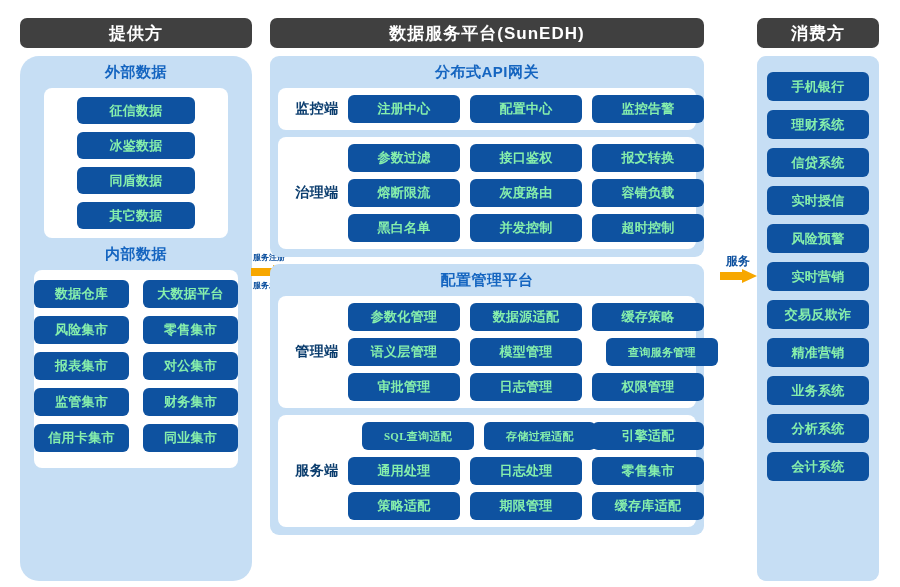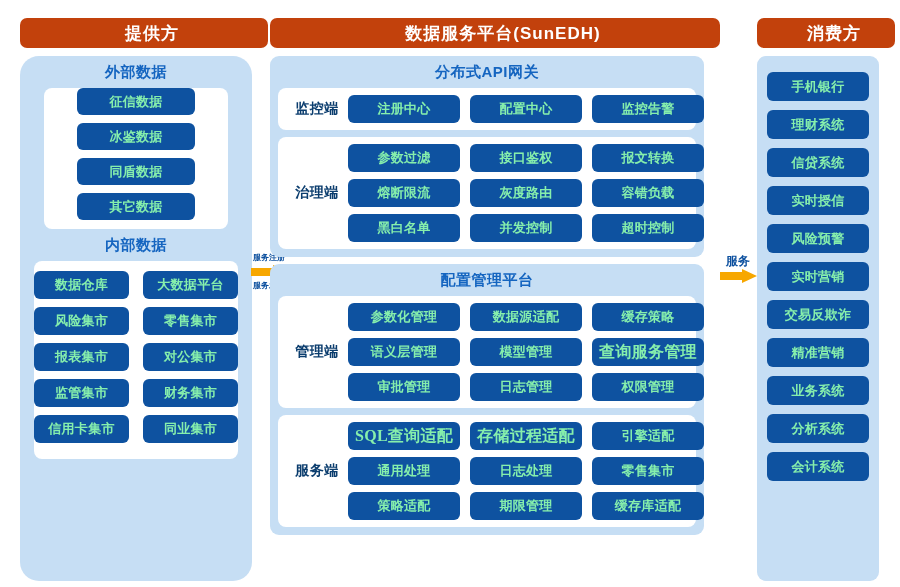--- a/index.html
+++ b/index.html
@@ -23,29 +23,28 @@
   }
 
   
   .col {
     position: absolute;
     top: 18px;
   }
   .col-header {
     height: 30px;
     border-radius: 7px;
-    background: #c2410c;
+    background: #404040;
     color: #ffffff;
     font-size: 17px;
     font-weight: bold;
     letter-spacing: 1px;
     display: flex;
     align-items: center;
     justify-content: center;
-    padding-left: 16px;
   }
   .col-body {
     margin-top: 8px;
     background: #c7deF5;
     background: #c6def4;
     border-radius: 9px;
     box-sizing: border-box;
   }
 
   
@@ -75,21 +74,21 @@
     justify-content: center;
     box-sizing: border-box;
     letter-spacing: .3px;
     white-space: nowrap;
   }
 
   
   #col-provider { left: 20px; width: 232px; }
   #col-provider .col-header { width: 232px; }
   #col-provider .col-body { width: 232px; height: 525px; padding: 0 10px; border-radius: 19px; }
-  .ext-card { margin: 0 14px; padding: 0 0 9px 0; }
+  .ext-card { margin: 0 14px; padding: 9px 0 9px 0; }
   .ext-card .pill { width: 118px; height: 27px; margin: 0 auto 8px auto; }
   .ext-card .pill:last-child { margin-bottom: 0; }
   .int-card { margin: 0 4px; padding: 10px 0 16px 0; }
   .int-grid {
     display: grid;
     grid-template-columns: repeat(2, 95px);
     gap: 8px 14px;
     justify-content: center;
   }
   .int-grid .pill { width: 95px; height: 28px; }
@@ -124,21 +123,21 @@
     letter-spacing: .5px;
   }
   .row-grid {
     display: grid;
     grid-template-columns: repeat(3, 112px);
     gap: 7px 10px;
     flex: 1 1 auto;
     justify-content: start;
   }
   .row-grid .pill { width: 112px; height: 28px; font-family: Liberation Serif, serif; }
-  .row-grid .pill.small { font-size: 16px; }
+  .row-grid .pill.small { font-size: 11px; margin-left: 14px; }
 
   
   #col-consumer { left: 757px; width: 96px; }
   #col-consumer .col-header { width: 122px; }
   #col-consumer .col-body {
     width: 122px;
     height: 525px;
     padding: 16px 10px;
     display: flex;
     flex-direction: column;

